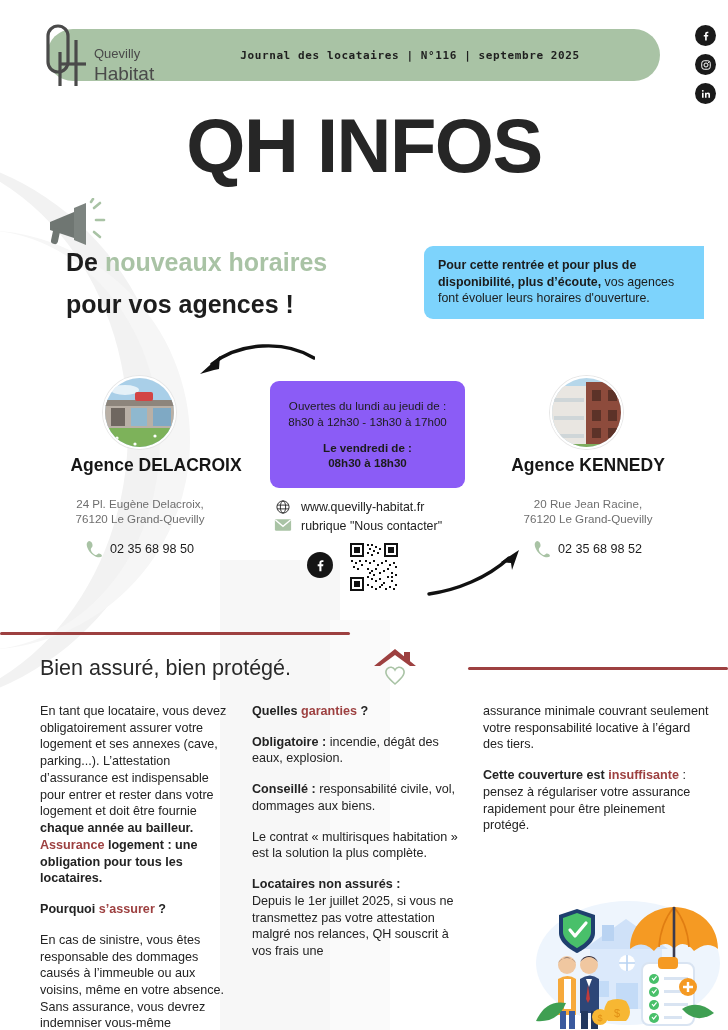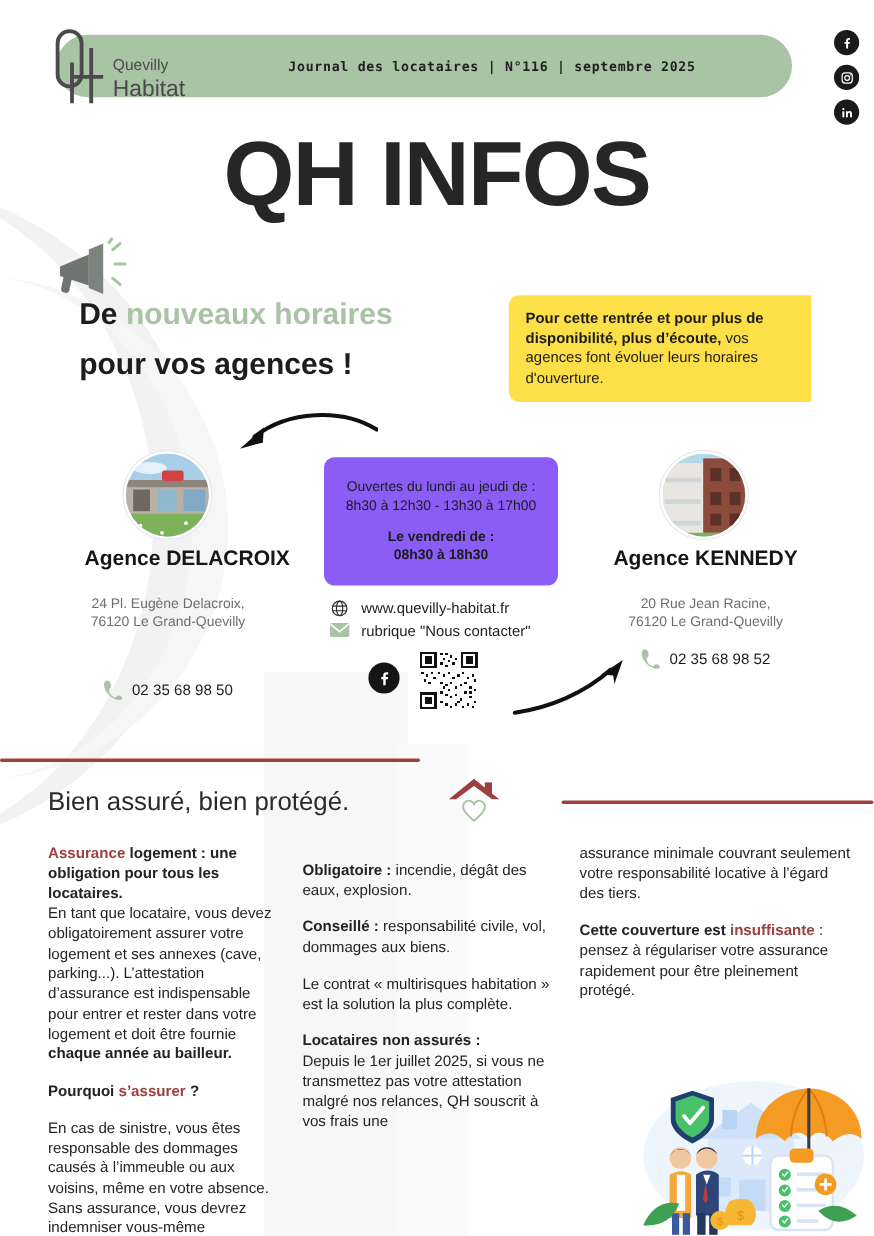--- a/index.html
+++ b/index.html
@@ -91,22 +91,22 @@
     font-size: 25px; font-weight: 700; color: #1d1d1d; white-space: nowrap;
   }
   .head-line1 .hl { color: #a9c3a5; }
   .head-line2 {
     position: absolute; left: 66px; top: 290px;
     font-size: 25px; font-weight: 700; color: #1d1d1d; white-space: nowrap;
   }
 
   .announce-box {
     position: absolute; left: 424px; top: 246px;
-    width: 252px; min-height: 70px;
-    background: #fde047; border-radius: 9px 0 0 9px;
+    width: 280px; min-height: 70px;
+    background: #7dd3fc; border-radius: 9px 0 0 9px;
     padding: 11px 16px 12px 14px;
     font-size: 12.4px; line-height: 1.33; color: #1c1c1c;
   }
   .announce-box b { font-weight: 700; }
 
   
   .photo-circle {
     position: absolute; width: 73px; height: 73px; border-radius: 50%;
     overflow: hidden; border: 2px solid #ffffff;
     box-shadow: 0 0 0 1px #e6e6e6;
@@ -127,21 +127,21 @@
     font-size: 11.6px; line-height: 1.3; color: #6e6e6e;
   }
   .agency-addr.left  { left: 0px;   top: 496px; }
   .agency-addr.right { left: 448px; top: 496px; }
 
   .agency-phone {
     position: absolute; width: 280px;
     display: flex; align-items: center; justify-content: center; gap: 8px;
     font-size: 12.6px; color: #1c1c1c;
   }
-  .agency-phone.left  { left: 0px;   top: 540px; margin-top: 26px; }
+  .agency-phone.left  { left: 0px;   top: 540px; }
   .agency-phone.right { left: 448px; top: 540px; }
   .phone-ico { width: 16px; height: 18px; display: block; }
 
   
   .hours-box {
     position: absolute; left: 270px; top: 381px;
     width: 195px; height: 107px;
     background: #8b5cf6; border-radius: 9px;
     display: flex; flex-direction: column; align-items: center;
     justify-content: center; text-align: center;
@@ -461,29 +461,30 @@
   <svg width="50" height="46" viewBox="0 0 50 46">
     <path d="M4 22 L25 5 L46 22 L40 22 L25 11 L10 22 Z" fill="#9d4040"></path>
     <rect x="34" y="8" width="6" height="9" fill="#9d4040"></rect>
     <path d="M25 40 C17 33, 14 29, 17 25 C19.5 22, 23.5 23, 25 26 C26.5 23, 30.5 22, 33 25 C36 29, 33 33, 25 40 Z" fill="none" stroke="#a9c3a5" stroke-width="1.6"></path>
   </svg>
 </div>
 
 <div class="cols">
 
   <div class="col col1">
+    <p><span>En tant que locataire, vous devez obligatoirement assurer votre logement et ses annexes (cave, parking...). L’attestation d’assurance est indispensable pour entrer et rester dans votre logement et doit être fournie </span><b>chaque année au bailleur.</b></p>
     <p><span class="accent">Assurance</span><b> logement : une obligation pour tous les locataires.</b></p>
-    <p><span>En tant que locataire, vous devez obligatoirement assurer votre logement et ses annexes (cave, parking...). L’attestation d’assurance est indispensable pour entrer et rester dans votre logement et doit être fournie </span><b>chaque année au bailleur.</b></p>
     <div class="gap"></div>
     <p><b>Pourquoi </b><span class="accent">s’assurer</span><b> ?</b></p>
     <div class="gap"></div>
     <p>En cas de sinistre, vous êtes responsable des dommages causés à l’immeuble ou aux voisins, même en votre absence. Sans assurance, vous devrez indemniser vous-même</p>
   </div>
 
   <div class="col col2">
+    <p><b>Quelles </b><span class="accent">garanties</span><b> ?</b></p>
     <div class="gap"></div>
     <p><b>Obligatoire :</b><span> incendie, dégât des eaux, explosion.</span></p>
     <div class="gap"></div>
     <p><b>Conseillé :</b><span> responsabilité civile, vol, dommages aux biens.</span></p>
     <div class="gap"></div>
     <p>Le contrat « multirisques habitation » est la solution la plus complète.</p>
     <div class="gap"></div>
     <p><b>Locataires non assurés :</b></p>
     <p>Depuis le 1er juillet 2025, si vous ne transmettez pas votre attestation malgré nos relances, QH souscrit à vos frais une</p>
   </div>

